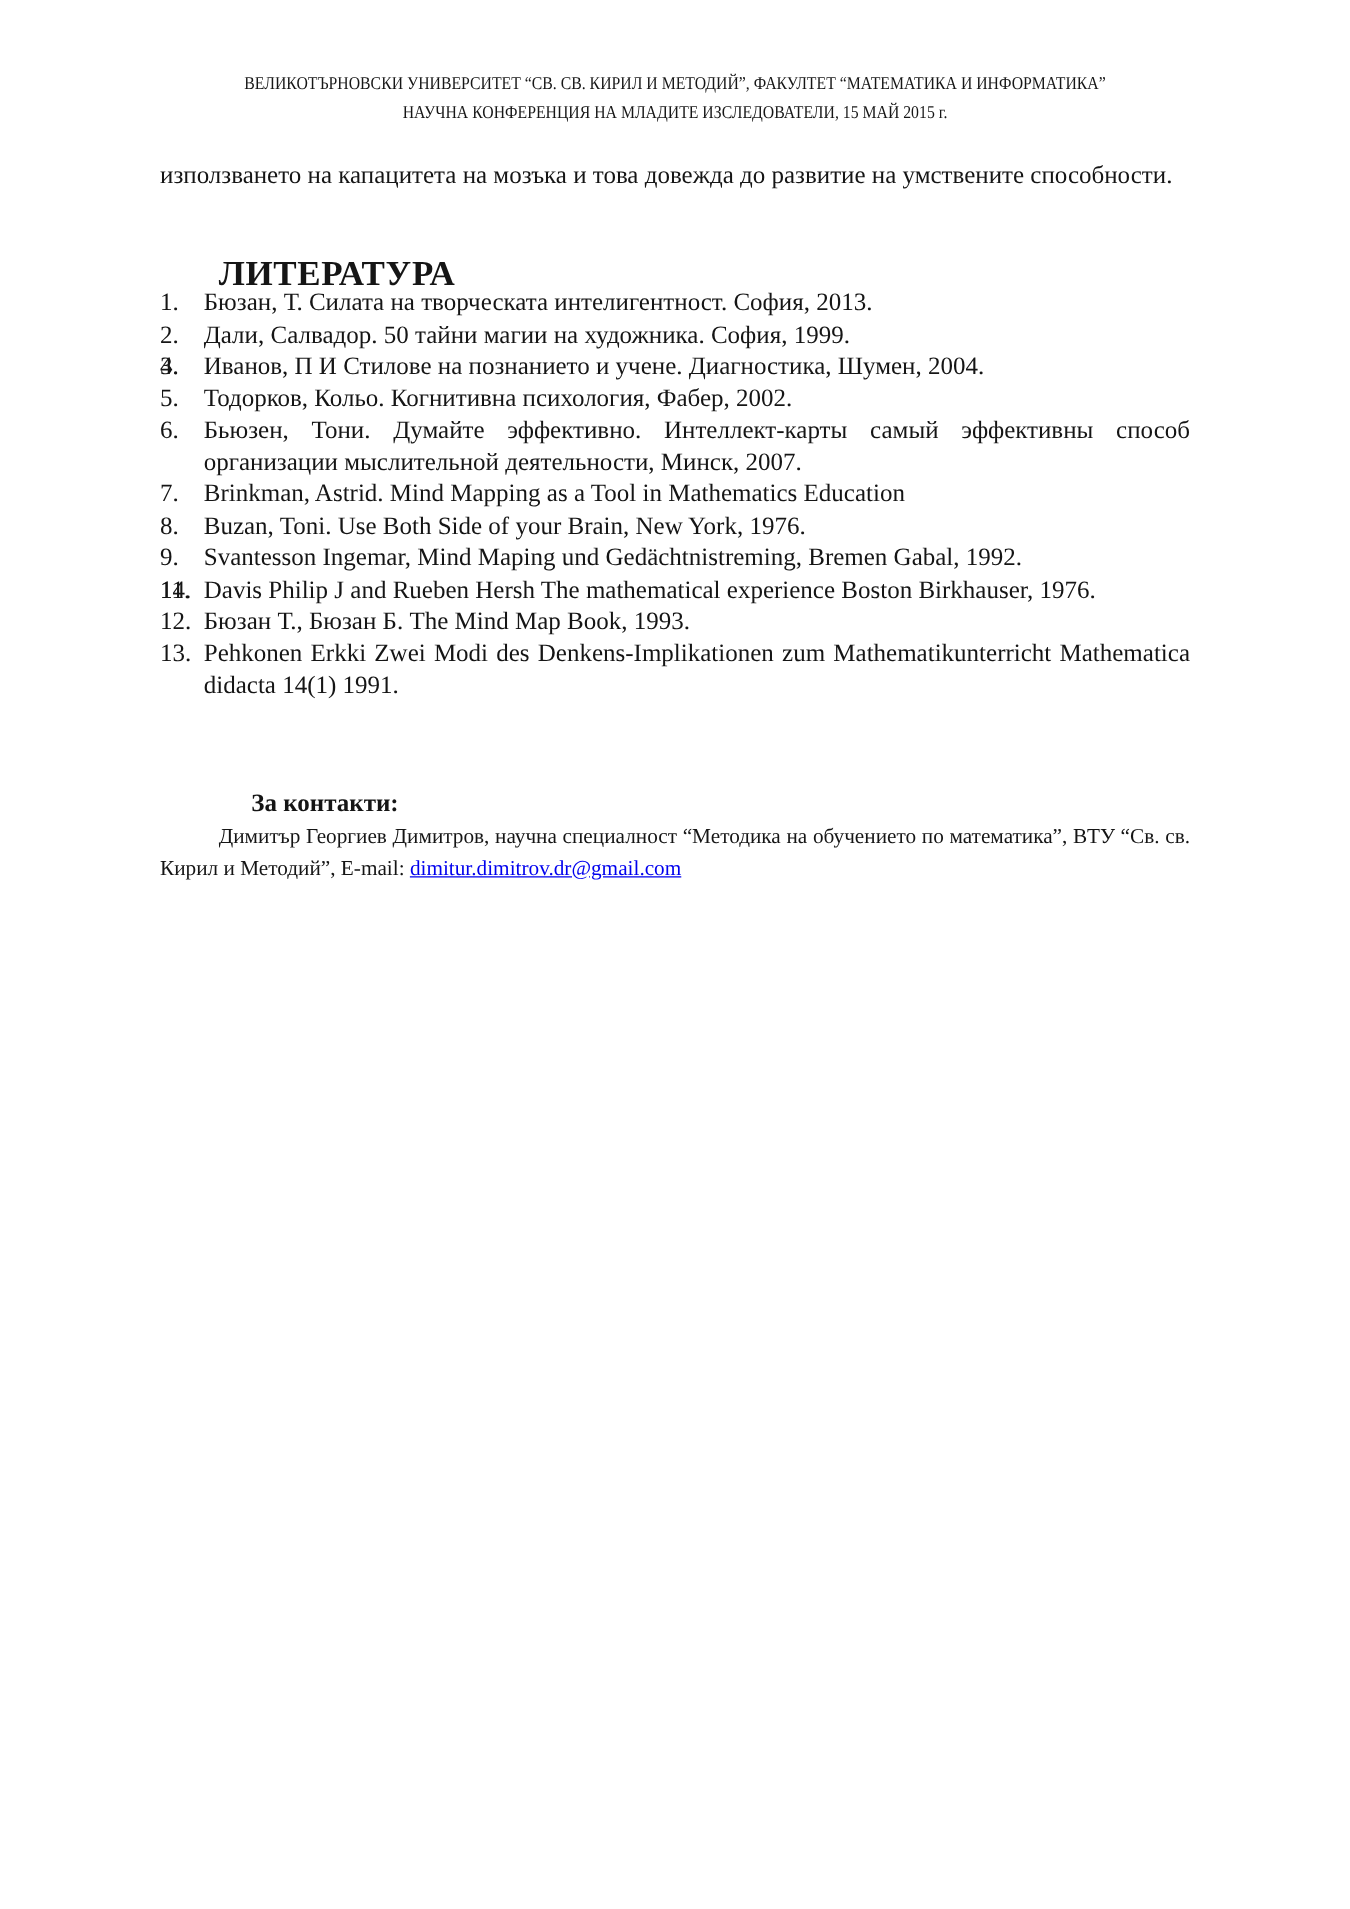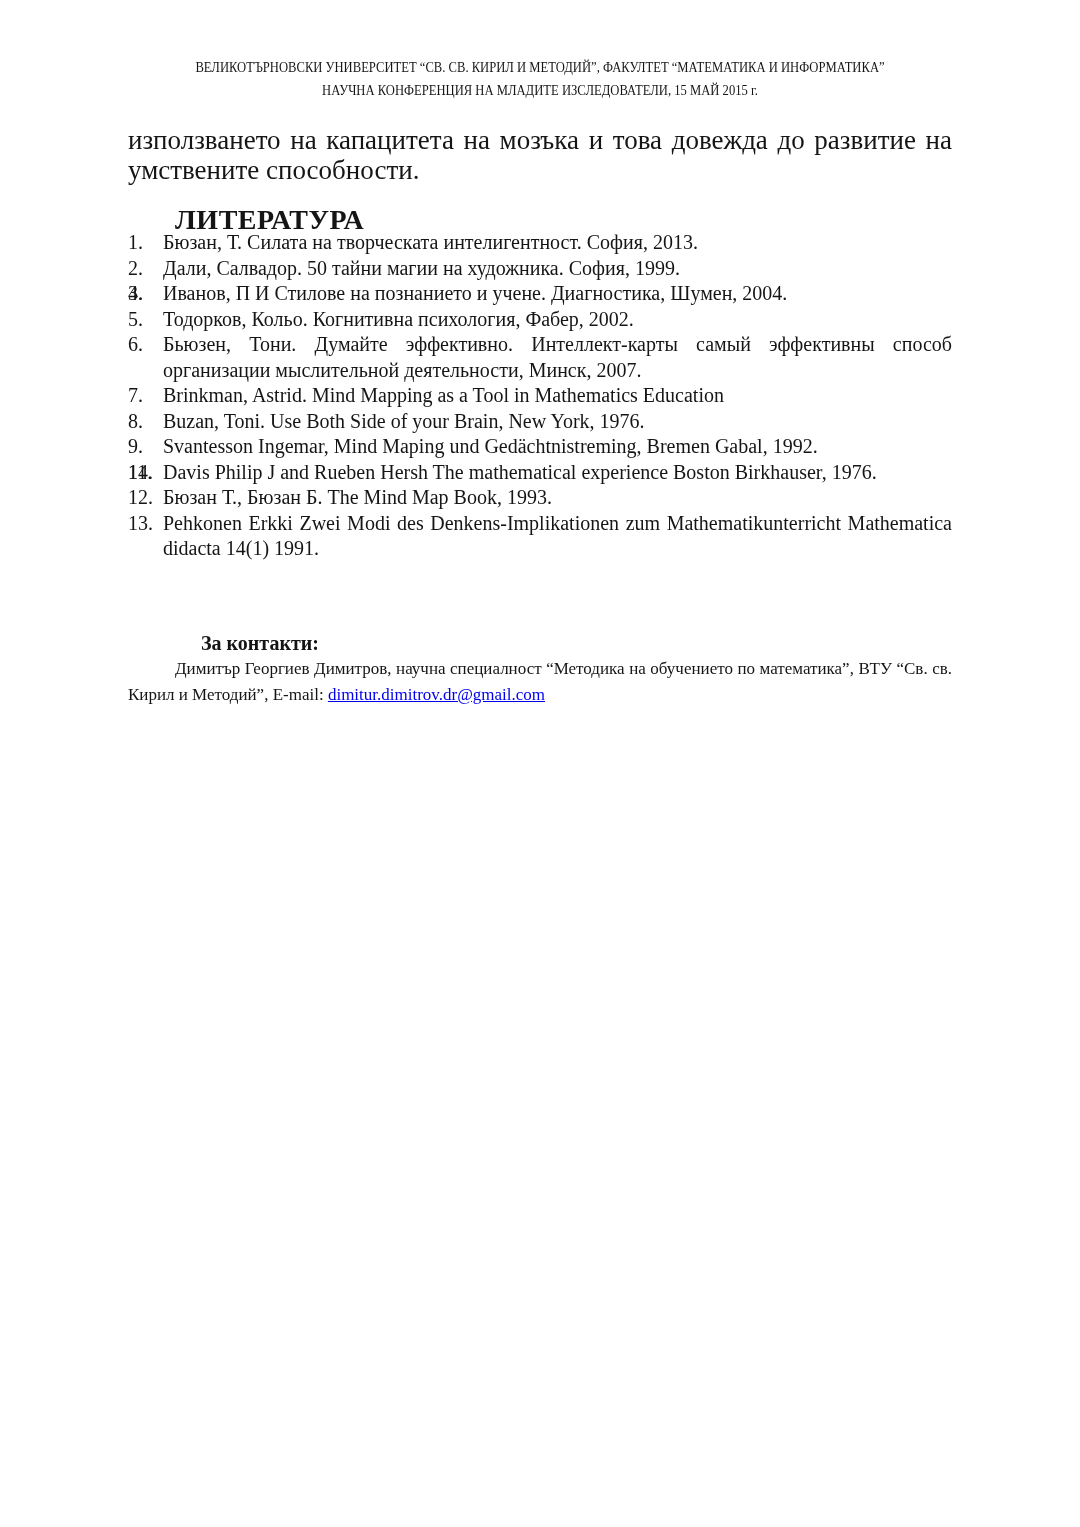--- a/index.html
+++ b/index.html
@@ -29,21 +29,21 @@
   .header-line {
     white-space: nowrap;
     transform: scaleX(0.87);
     transform-origin: 50% 50%;
   }
   .intro-para {
     position: absolute;
     top: 125px;
     left: 128px;
     width: 824px;
-    font-size: 27px;
+    font-size: 20px;
     line-height: 30px;
     text-align: justify;
     text-align-last: left;
   }
   .lit-title {
     position: absolute;
     top: 204px;
     left: 175px;
     font-size: 28px;
     font-weight: bold;

